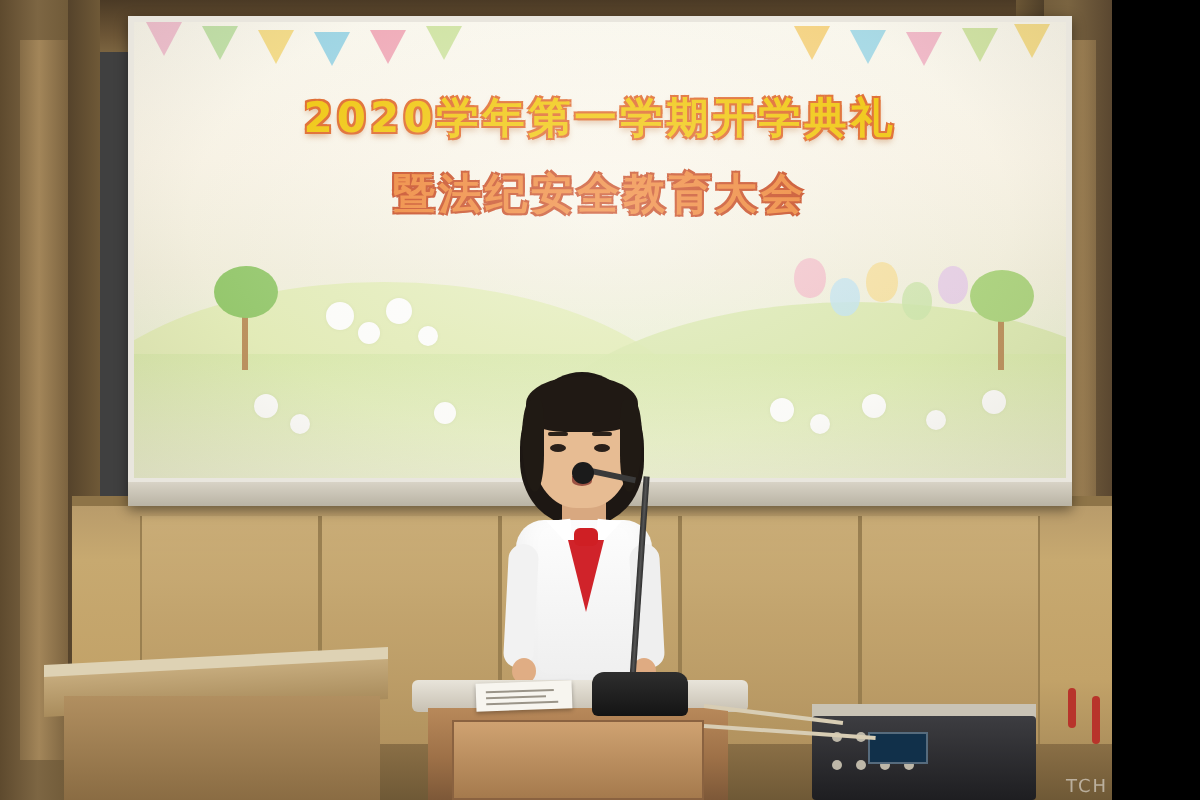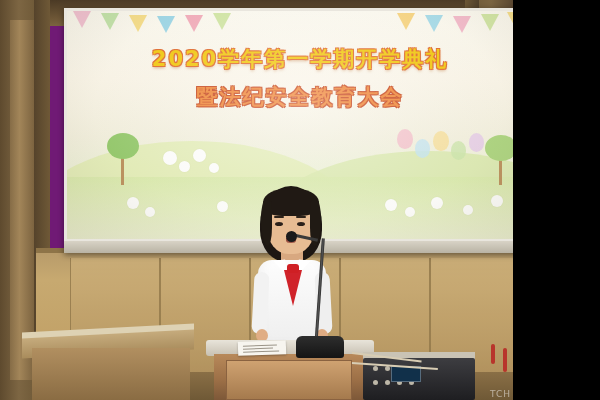--- a/index.html
+++ b/index.html
@@ -5,24 +5,24 @@
   html, body {
     margin: 0;
     padding: 0;
     background: #000;
   }
   body {
     font-family: "Liberation Sans", sans-serif;
   }
   #scene {
     position: relative;
-    width: 513px;
+    width: 556px;
     height: 400px;
     overflow: hidden;
-    background: #701a75;
+    background: #404040;
   }
 
   
   .wall-left {
     position: absolute;
     left: 0; top: 0;
     width: 42px; height: 400px;
     background: linear-gradient(to right, #5e4a2e 0%, #7d6643 45%, #6a5534 100%);
   }
   .wall-right {

